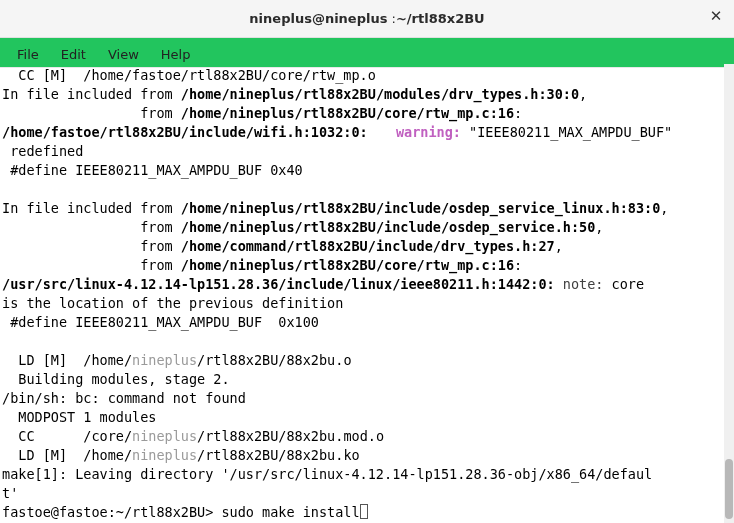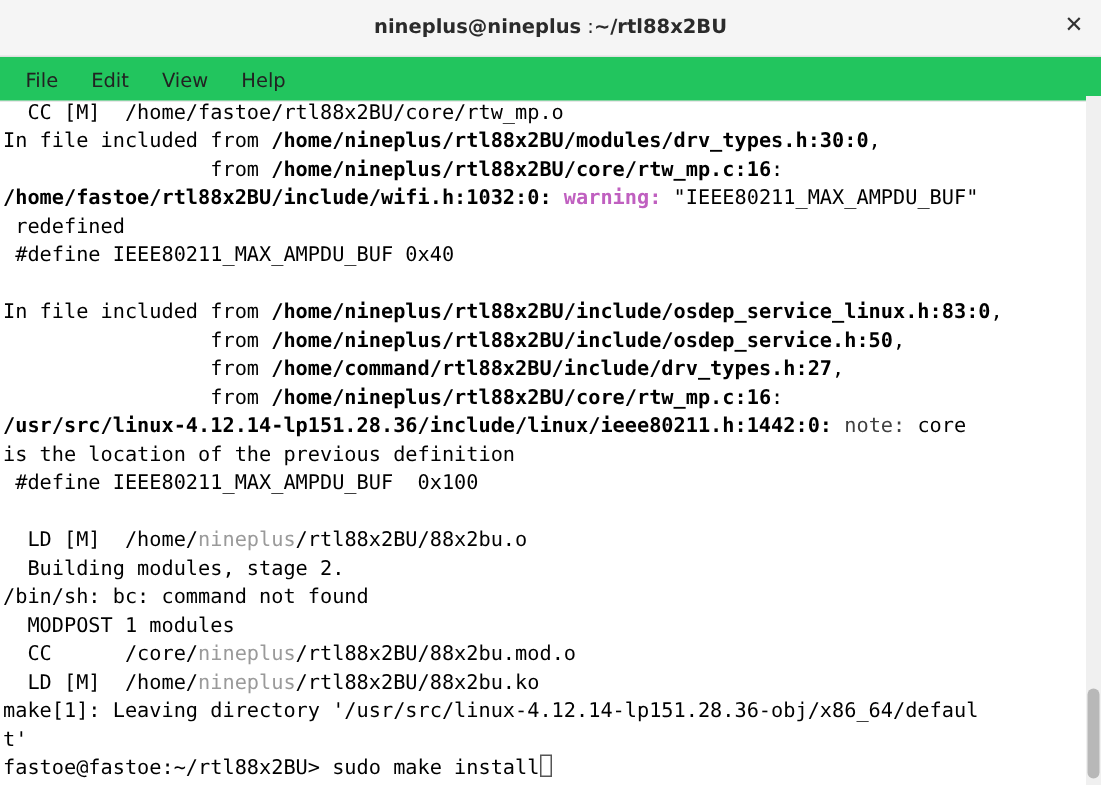--- a/index.html
+++ b/index.html
@@ -7,21 +7,21 @@
   .titlebar { height: 38px; background: #f5f5f5; border-bottom: 1px solid #e0e0e0; display: flex; align-items: center; justify-content: center; position: relative; }
   .titlebar-title { font-size: 13px; color: #2b2b2b; }
   .titlebar-title .b { font-weight: bold; }
   .close-btn { position: absolute; right: 8px; top: 6px; width: 20px; height: 20px; display: flex; align-items: center; justify-content: center; cursor: pointer; font-size: 15px; color: #333; }
   .menubar { height: 30px; background: #22c55e; border-bottom: 1px solid #e8e8e8; display: flex; align-items: flex-end; padding: 0 6px; }
   .menu-item { padding: 5px 11px; font-size: 13px; color: #222; cursor: pointer; border-radius: 3px; }
   .terminal { position: absolute; top: 64px; left: 0; right: 0; bottom: 0; overflow: hidden; }
   .term-content { font-family: "DejaVu Sans Mono", "Liberation Mono", monospace; font-size: 13.5px; line-height: 19px; white-space: pre; padding: 2px 2px 2px 2px; color: #000; height: 100%; overflow-y: auto; }
   .b { font-weight: bold; }
   .dim { color: #9a9a9a; }
-  .mag { color: #c060c0; font-weight: bold; }
+  .mag { color: #c060c0; font-weight: bold; margin-left: 20px; }
   .cyan { color: #404040; font-weight: normal; }
   .cursor-box { display: inline-block; width: 8px; height: 15px; border: 1px solid #555; vertical-align: -2px; }
   .scrollbar { position: absolute; right: 0; top: 0; bottom: 0; width: 10px; background: #f0f0f0; }
   .scrollthumb { position: absolute; left: 1px; right: 1px; bottom: 4px; height: 60px; background: #b8b8b8; border-radius: 4px; }
 </style>
 </head>
 <body>
 
 <div class="titlebar">
   <div class="titlebar-title">

